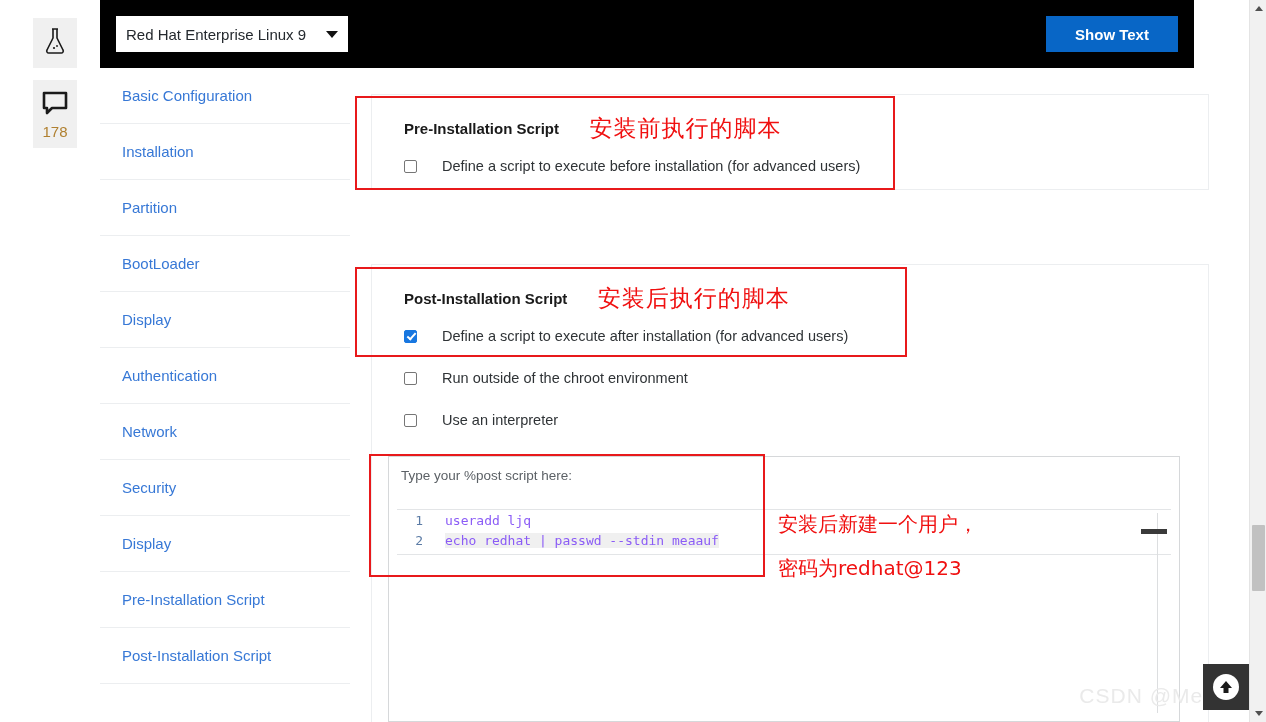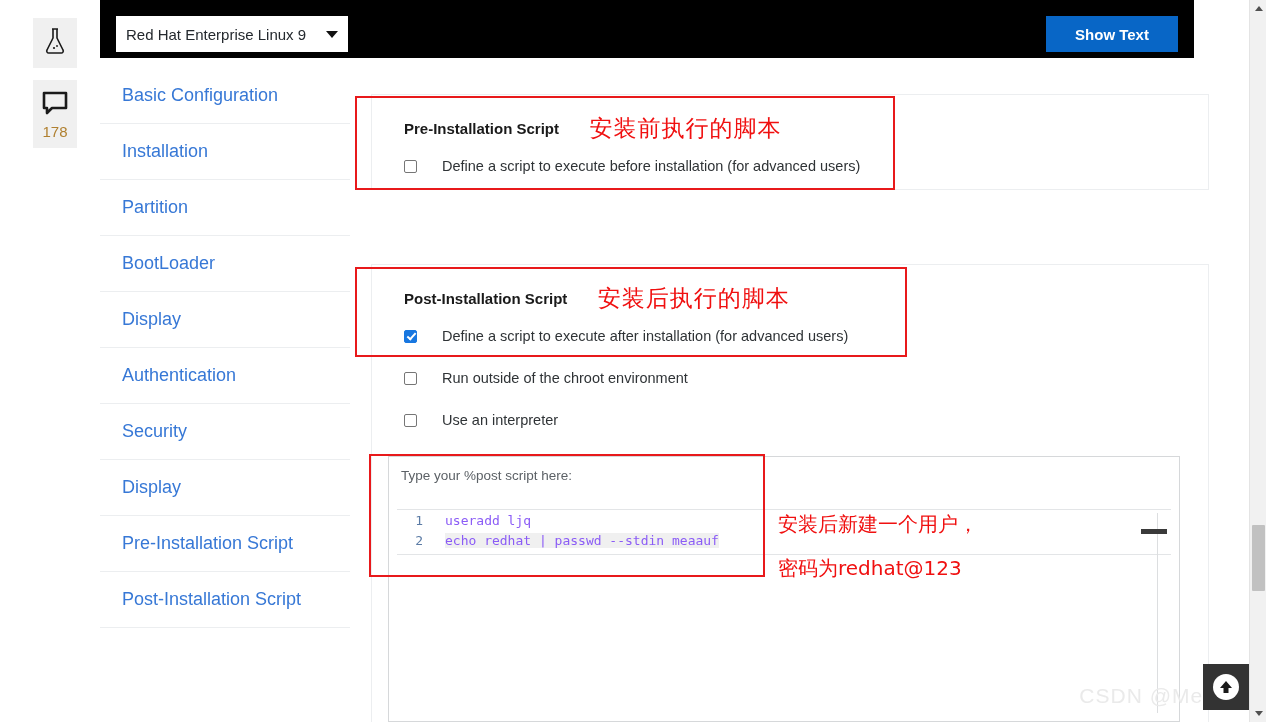--- a/index.html
+++ b/index.html
@@ -31,21 +31,21 @@
   .rail-btn.flask { top: 18px; height: 50px; }
   .rail-btn.comment { top: 80px; height: 66px; padding-top: 2px; }
   .rail-count {
     font-size: 15px; color: #b08030; margin-top: 3px;
     font-family: "Liberation Sans", sans-serif;
   }
 
   
   .topbar {
     position: absolute; left: 100px; top: 0;
-    width: 1094px; height: 58px;
+    width: 1094px; height: 68px;
     background: #000000;
   }
   .os-select {
     position: absolute; left: 16px; top: 16px;
     width: 232px; height: 36px;
     background: #ffffff;
     border: none;
     display: flex; align-items: center;
     padding: 0 10px;
     box-sizing: border-box;
@@ -81,21 +81,21 @@
     width: 250px;
     background: #ffffff;
   }
   .nav-item {
     height: 56px;
     display: flex; align-items: center;
     padding-left: 22px;
     box-sizing: border-box;
     border-bottom: 1px solid #eceef0;
     color: #3778d6;
-    font-size: 18px;
+    font-size: 15px;
     cursor: pointer;
     background: #ffffff;
   }
 
   
   .content {
     position: absolute; left: 358px; top: 68px;
     width: 838px; height: 654px;
     background: #ffffff;
   }
@@ -340,20 +340,23 @@
     <div class="nav-item">
         <span>BootLoader</span>
       </div>
     <div class="nav-item">
         <span>Display</span>
       </div>
     <div class="nav-item">
         <span>Authentication</span>
       </div>
     <div class="nav-item">
+        <span>Network</span>
+      </div>
+    <div class="nav-item">
         <span>Security</span>
       </div>
     <div class="nav-item">
         <span>Display</span>
       </div>
     <div class="nav-item">
         <span>Pre-Installation Script</span>
       </div>
     <div class="nav-item">
         <span>Post-Installation Script</span>

